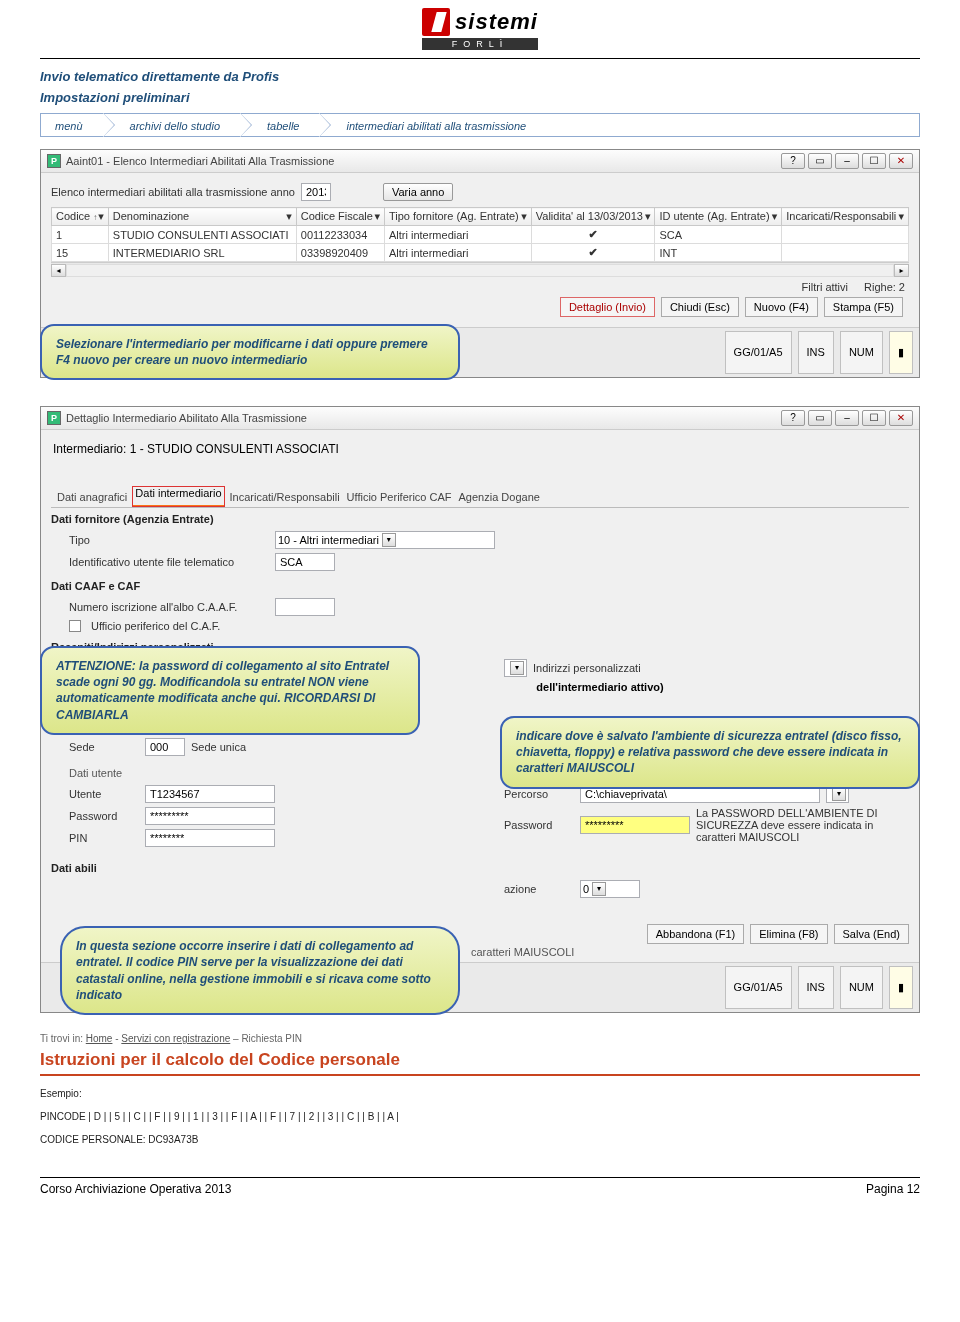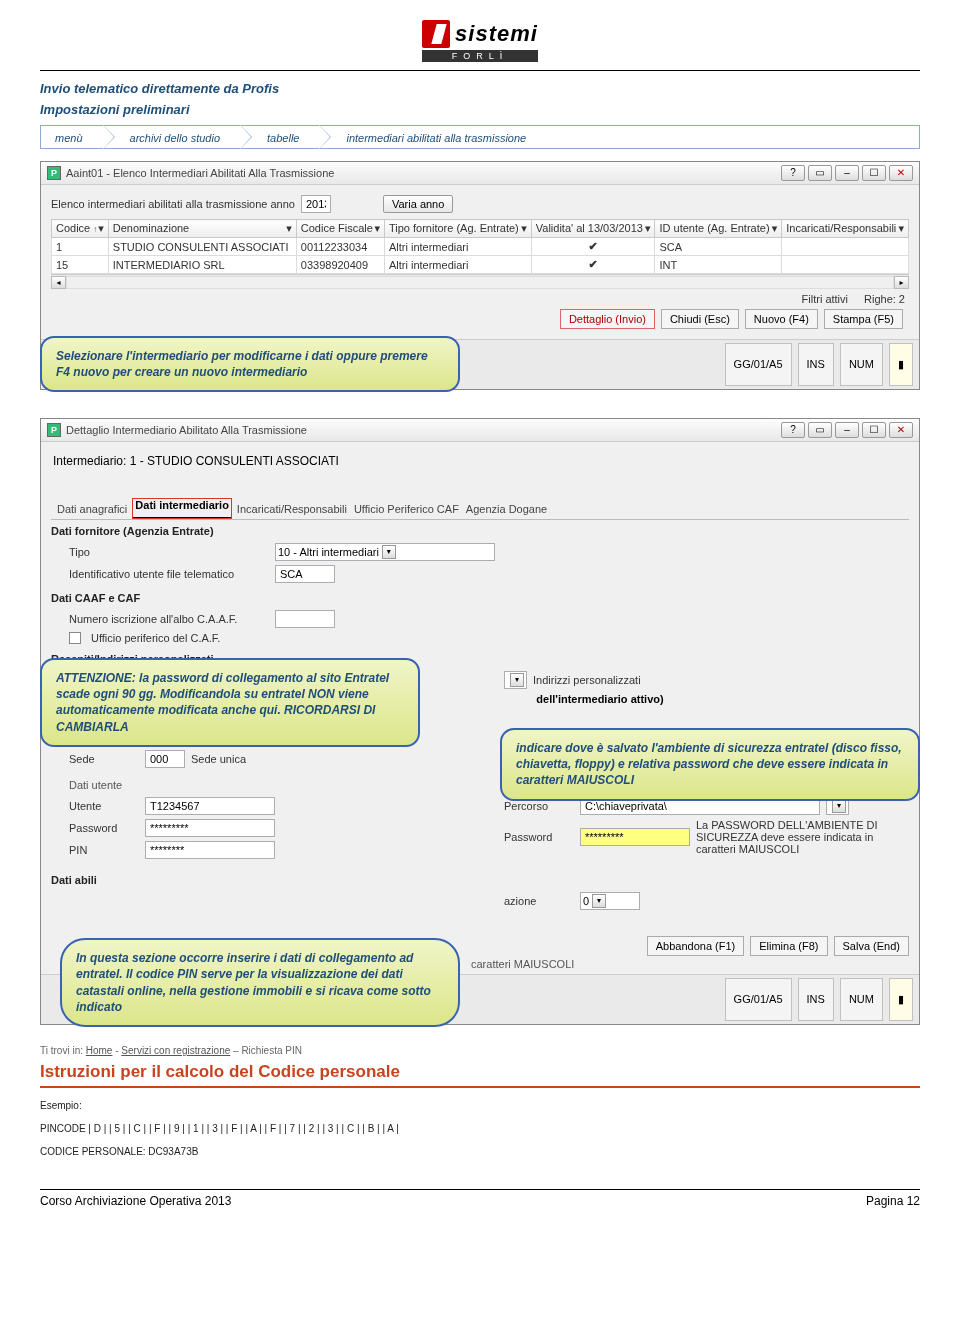--- a/index.html
+++ b/index.html
@@ -1,20 +1,20 @@
 <!DOCTYPE html>
 <html><head>
 <meta charset="utf-8">
 <style>
   * { box-sizing: border-box; margin: 0; padding: 0; }
   body { font-family: Verdana, Arial, sans-serif; font-size: 11px; background: #fff; width: 960px; margin: 0 auto; color: #000; }
   .page { padding: 0 40px; }
   
   
-  .logo-bar { text-align: center; padding: 8px 0; border-bottom: 1px solid #000; margin-bottom: 10px; margin-top: 12px; }
+  .logo-bar { text-align: center; padding: 8px 0; border-bottom: 1px solid #000; margin-bottom: 10px; }
   .logo-box { display: inline-block; }
   .logo-red { display: inline-block; width: 28px; height: 28px; background: #c00; vertical-align: middle; border-radius: 2px; position: relative; }
   .logo-red::after { content: ""; position: absolute; left: 12px; top: 4px; width: 10px; height: 20px; background: #fff; transform: skewX(-15deg); }
   .logo-text { font-size: 22px; font-weight: bold; color: #000; font-style: italic; vertical-align: middle; margin-left: 2px; letter-spacing: 1px; }
   .logo-sub { display: block; font-size: 9px; letter-spacing: 6px; background: #333; color: #fff; padding: 1px 0; margin-top: 2px; text-align: center; }
   
   
   .h-blue { color: #1f4e79; font-style: italic; font-weight: bold; font-size: 13px; margin: 6px 0; }
   
   
@@ -60,21 +60,21 @@
   .statusbar { display: flex; justify-content: flex-end; gap: 6px; padding: 3px 6px; border-top: 1px solid #ccc; background: #eaeaea; font-size: 11px; }
   .stat-cell { border: 1px solid #c0c0c0; padding: 14px 8px; background: #f4f4f4; }
   .stat-cell.ylw { background: #fffde6; }
   
   
   .callout { position: absolute; background: linear-gradient(#f0f5c7,#dce68a); border: 2px solid #3a62b3; border-radius: 14px; padding: 10px 14px; color: #1f4e79; font-style: italic; font-weight: bold; font-size: 12px; line-height: 1.35; z-index: 10; }
   
   
   .tabs { display: flex; gap: 3px; border-bottom: 1px solid #bbb; padding: 0 4px; font-size: 11px; background: #f0f0f0; margin-top: 24px; }
   .tab { padding: 5px 2px 4px 2px; color: #444; }
-  .tab.active { border-bottom: 2px solid #000000; color: #000; font-weight: bold; }
+  .tab.active { border-bottom: 2px solid #f97316; color: #000; font-weight: normal; }
   
   
   .fset-title { font-weight: bold; color: #222; padding: 5px 0 2px 0; }
   .ind { padding-left: 18px; }
   .checkbox { display: inline-block; width: 12px; height: 12px; border: 1px solid #888; background: #fff; vertical-align: middle; margin-right: 4px; }
   .combo { border: 1px solid #abadb3; background: #fff; padding: 1px 2px; display: inline-flex; align-items: center; height: 18px; min-width: 18px; }
   .combo .cbtn { width: 14px; height: 14px; border: 1px solid #999; background: linear-gradient(#fff,#ddd); font-size: 8px; text-align: center; line-height: 12px; margin-left: 3px; }
   
   .two-col { display: flex; gap: 30px; }
   .col { flex: 1; }

